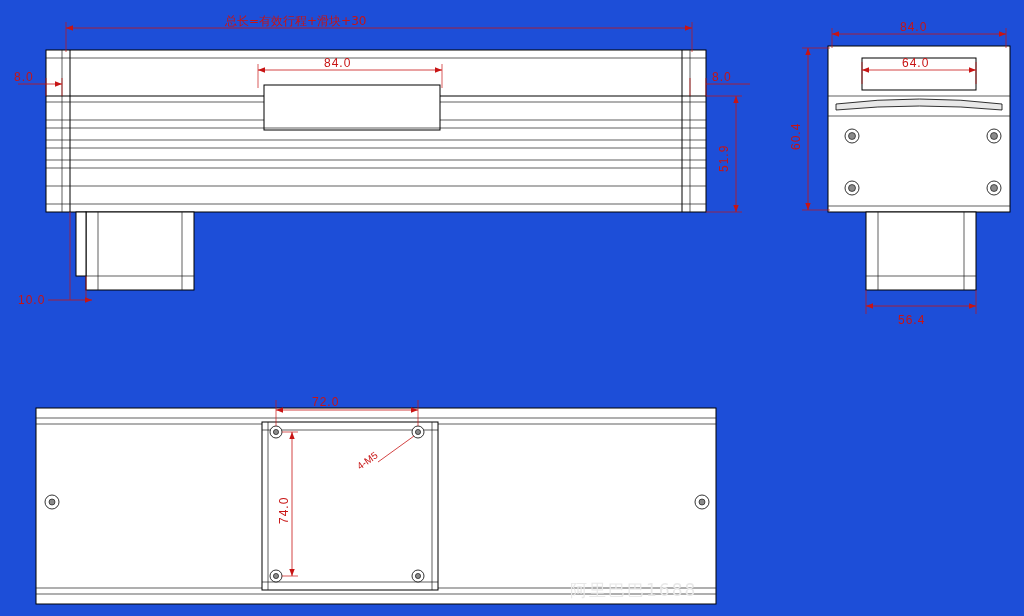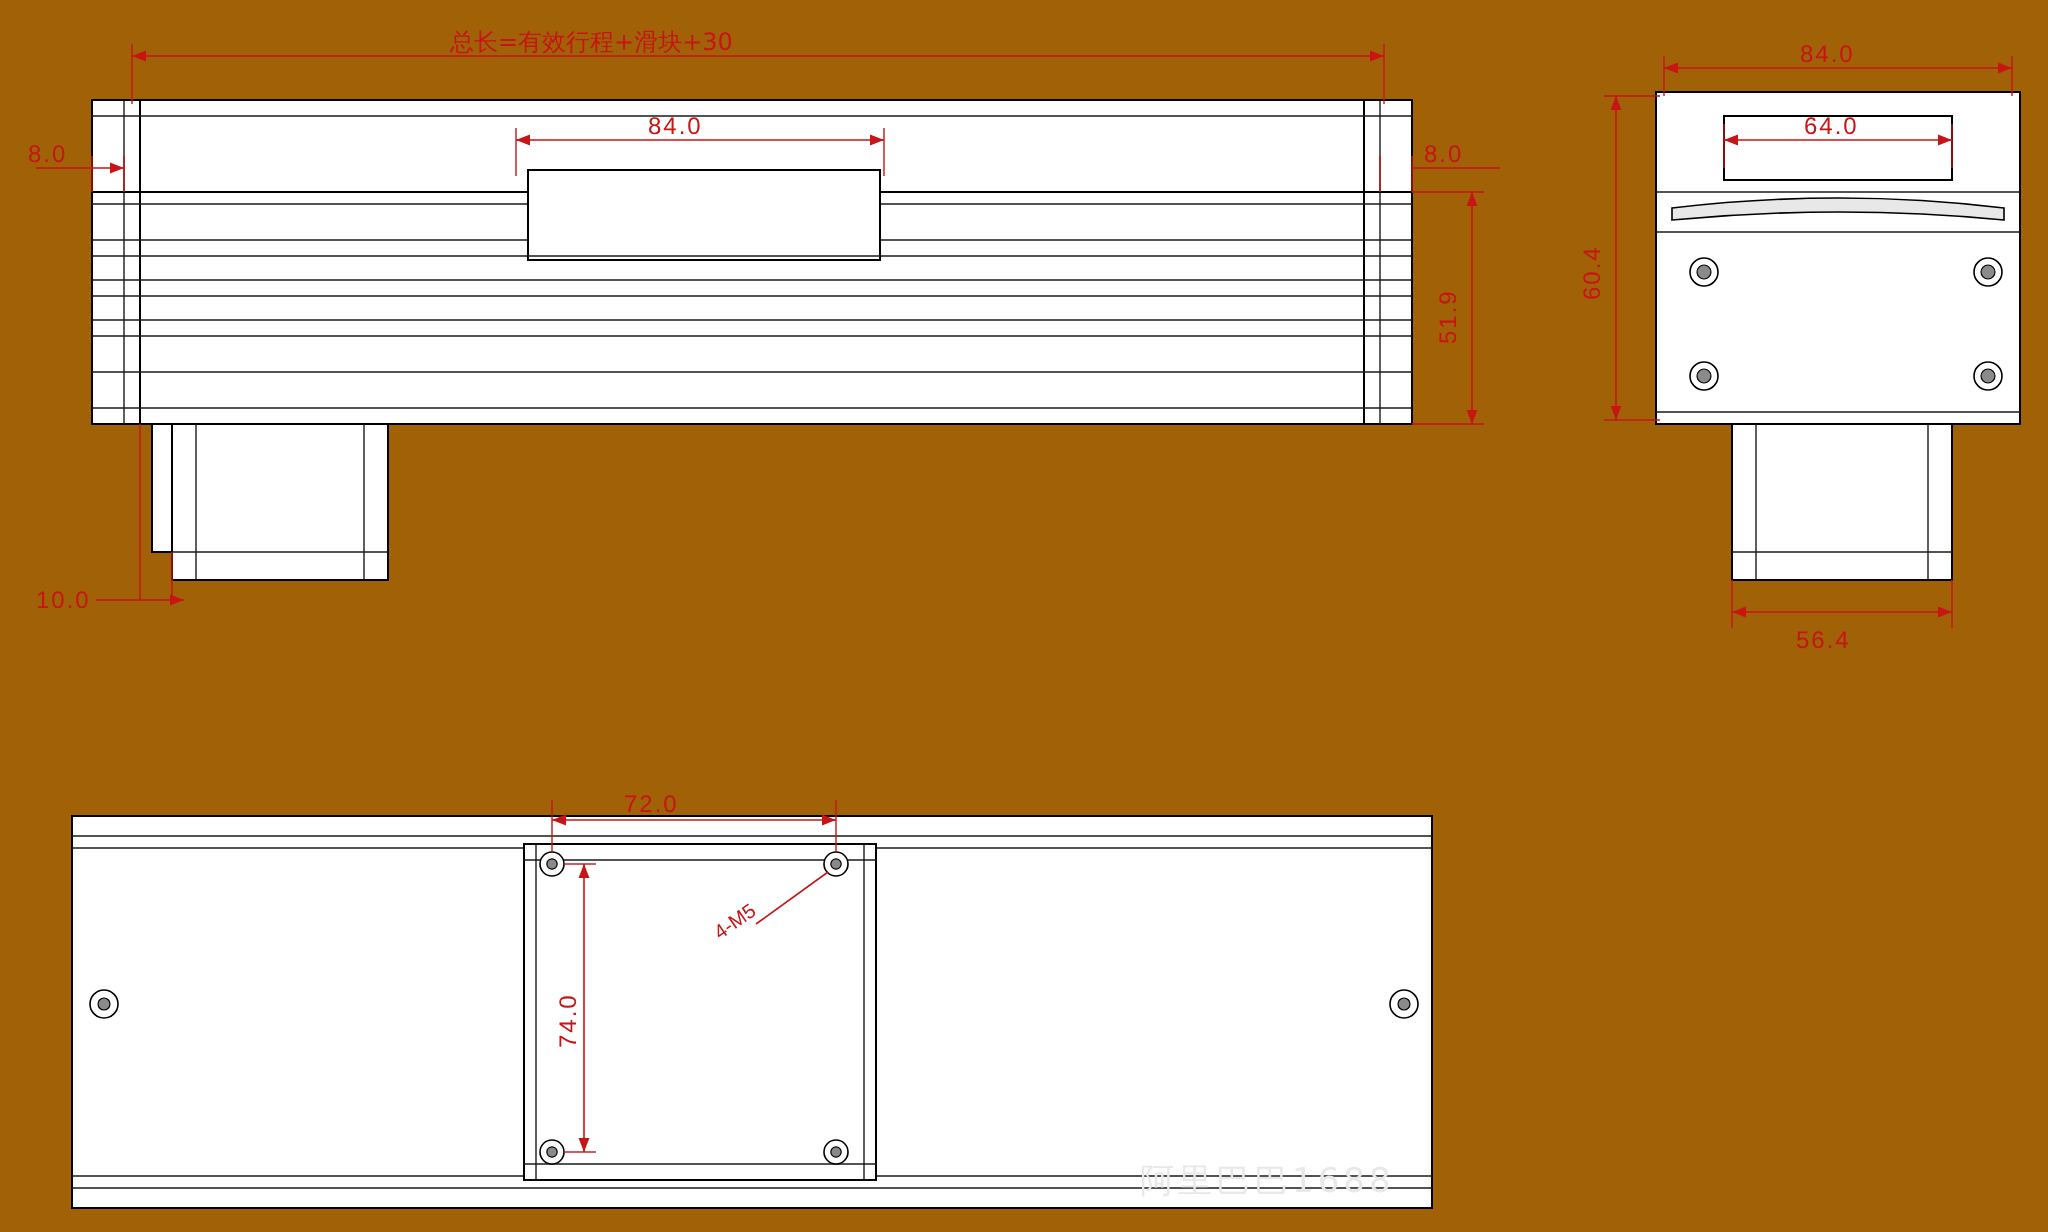--- a/index.html
+++ b/index.html
@@ -10,21 +10,21 @@
   body {
     width: 1024px;
     height: 616px;
     font-family: "Liberation Sans", sans-serif;
     overflow: hidden;
   }
   #stage {
     position: relative;
     width: 1024px;
     height: 616px;
-    background: #a16207;
+    background: #1d4ed8;
   }
   svg#drawing {
     position: absolute;
     left: 0;
     top: 0;
     width: 1024px;
     height: 616px;
   }
   .dim-text {
     font-family: "Liberation Sans", sans-serif;

